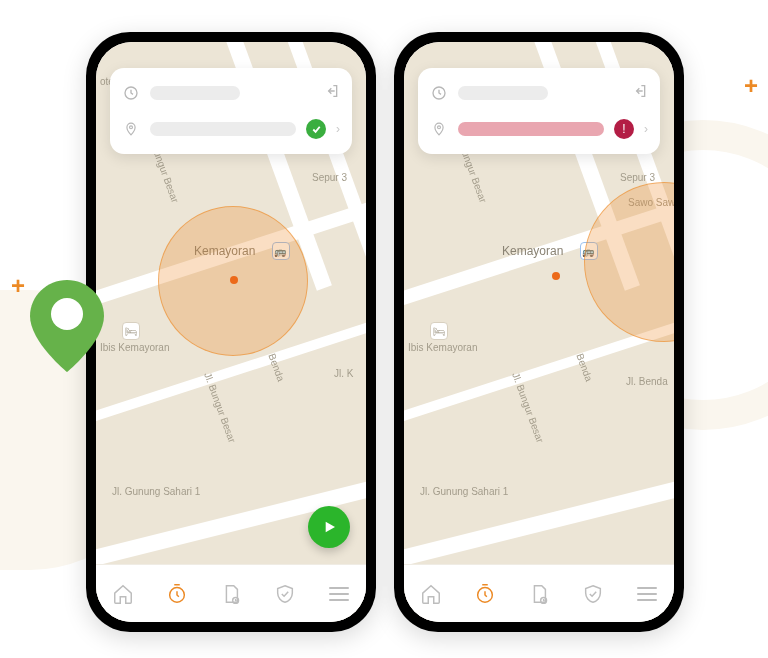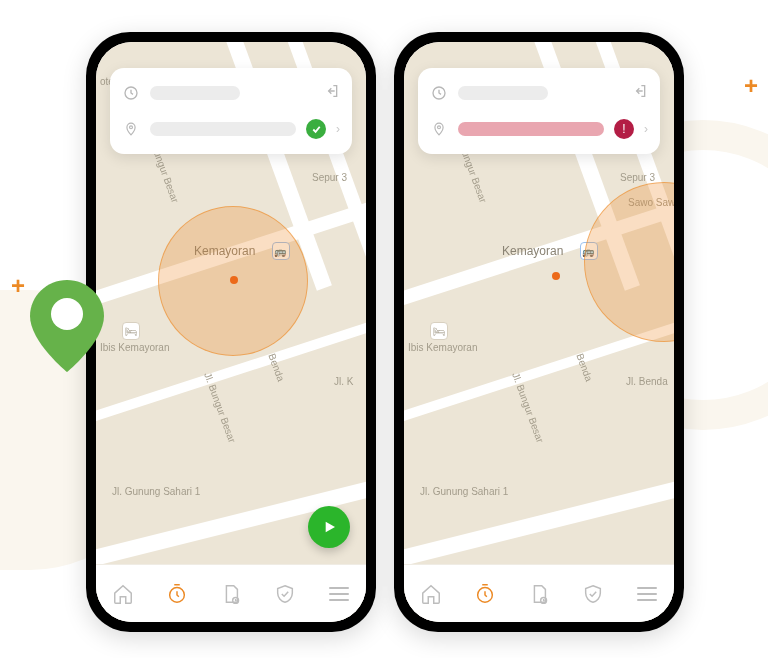--- a/index.html
+++ b/index.html
@@ -183,21 +183,21 @@
         <div class="road" style="left:170px;top:30px;width:300px;height:10px;transform:rotate(70deg);"></div>
         <div class="road" style="left:-40px;top:200px;width:380px;height:14px;transform:rotate(-18deg);"></div>
         <div class="road" style="left:-40px;top:320px;width:380px;height:10px;transform:rotate(-18deg);"></div>
         <div class="road" style="left:-40px;top:470px;width:380px;height:16px;transform:rotate(-14deg);"></div>
 
         <span class="map-label" style="left:4px;top:34px;">otel</span>
         <span class="map-label" style="left:216px;top:130px;">Sepur 3</span>
         <span class="map-label" style="left:30px;top:120px;transform:rotate(70deg);">Jl. Bungur Besar</span>
         <span class="map-label" style="left:87px;top:360px;transform:rotate(70deg);">Jl. Bungur Besar</span>
         <span class="map-label" style="left:166px;top:320px;transform:rotate(70deg);">Benda</span>
-        <span class="map-label" style="left:238px;top:334px;">Jl. K</span>
+        <span class="map-label" style="left:238px;top:326px;">Jl. K</span>
         <span class="map-label" style="left:16px;top:444px;">Jl. Gunung Sahari 1</span>
 
         <span class="map-label" style="left:98px;top:202px;color:#8a8374;font-size:12px;">Kemayoran</span>
         <div class="map-poi bus" style="left:176px;top:200px;">🚌</div>
         <div class="map-poi" style="left:26px;top:280px;">🛏</div>
         <span class="map-label" style="left:4px;top:300px;line-height:1.1;">Ibis Kemayoran</span>
 
         <div class="geo-circle" style="left:62px;top:164px;width:150px;height:150px;"></div>
         <div class="user-dot" style="left:134px;top:234px;"></div>
       </div>

